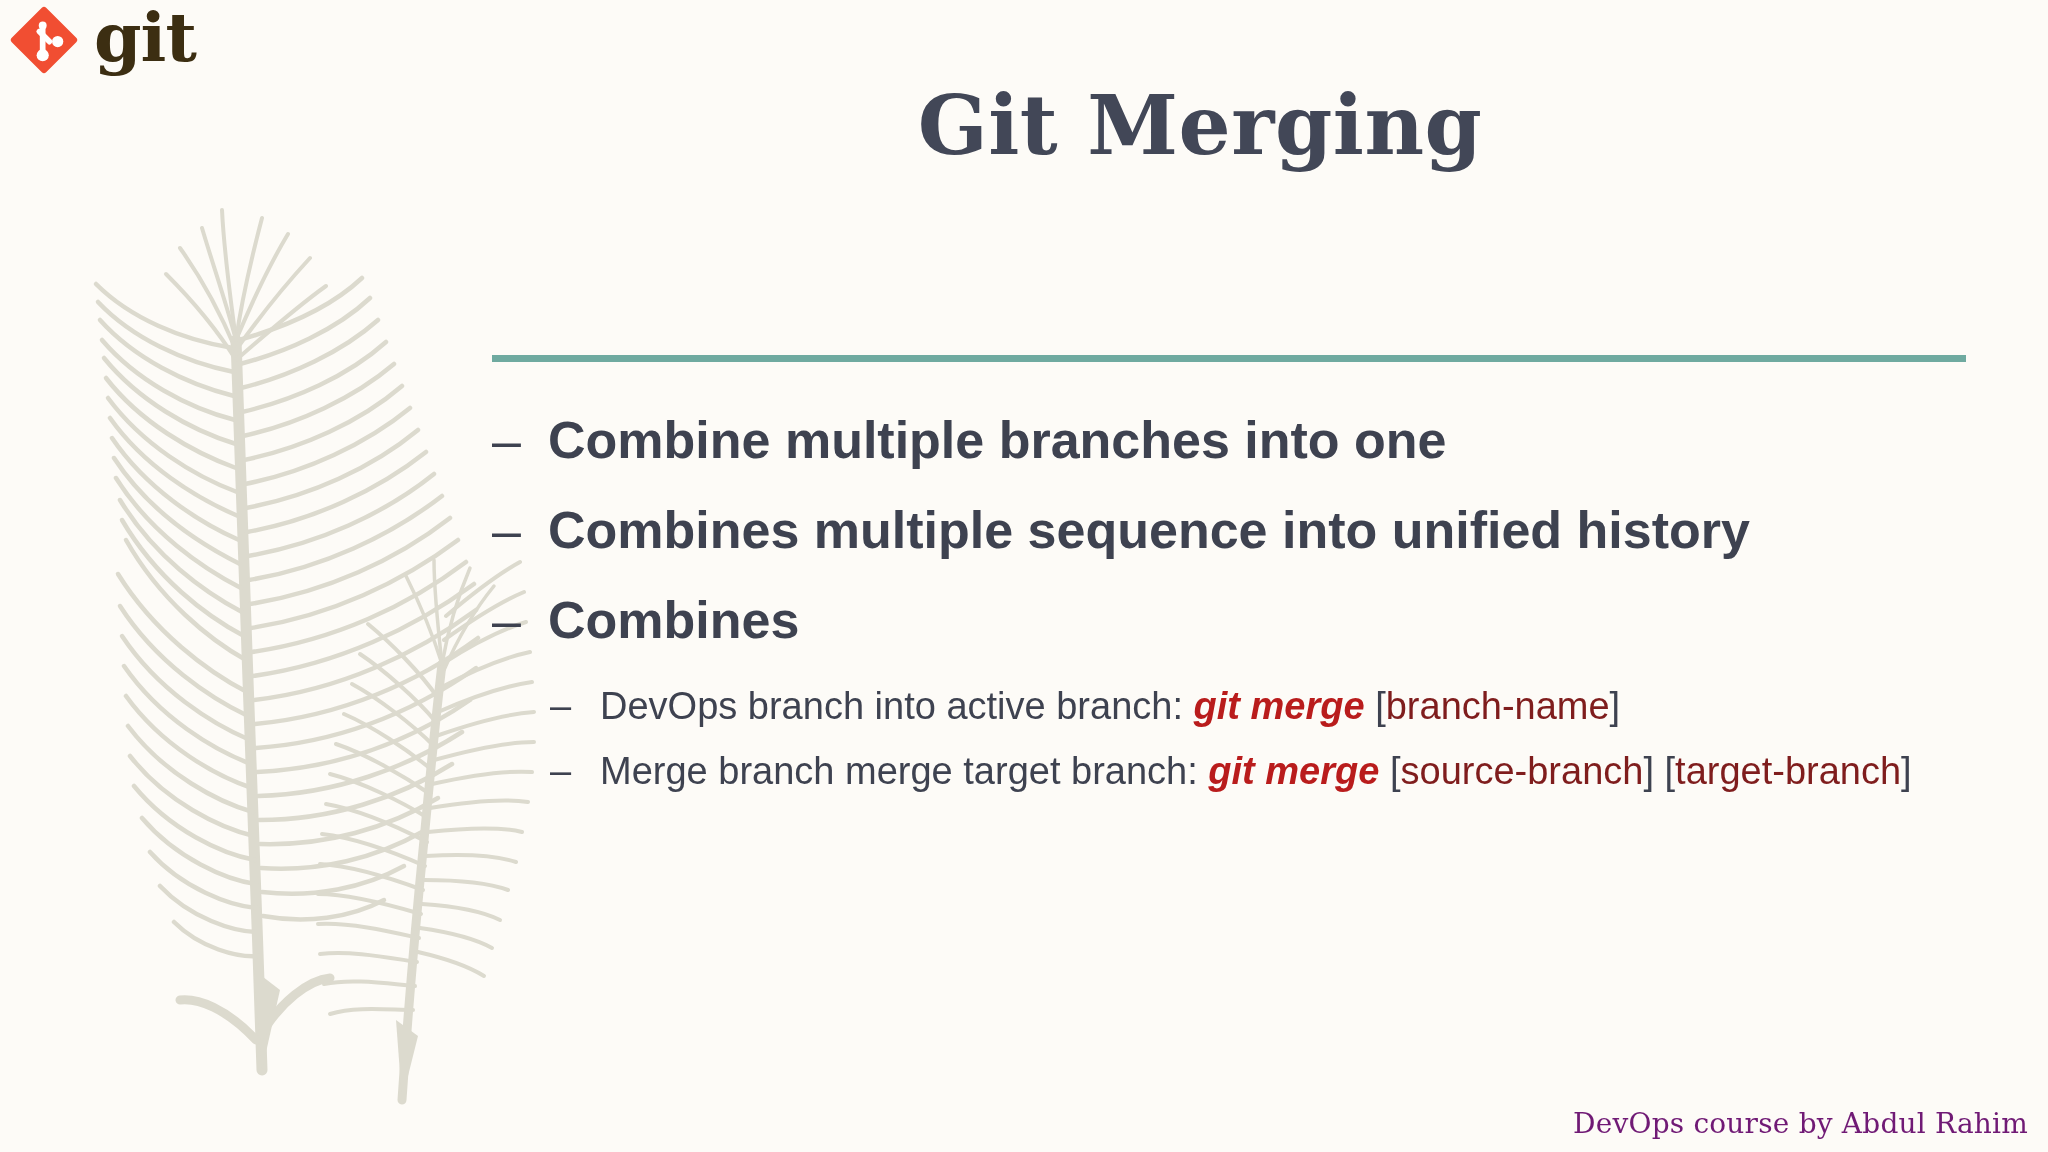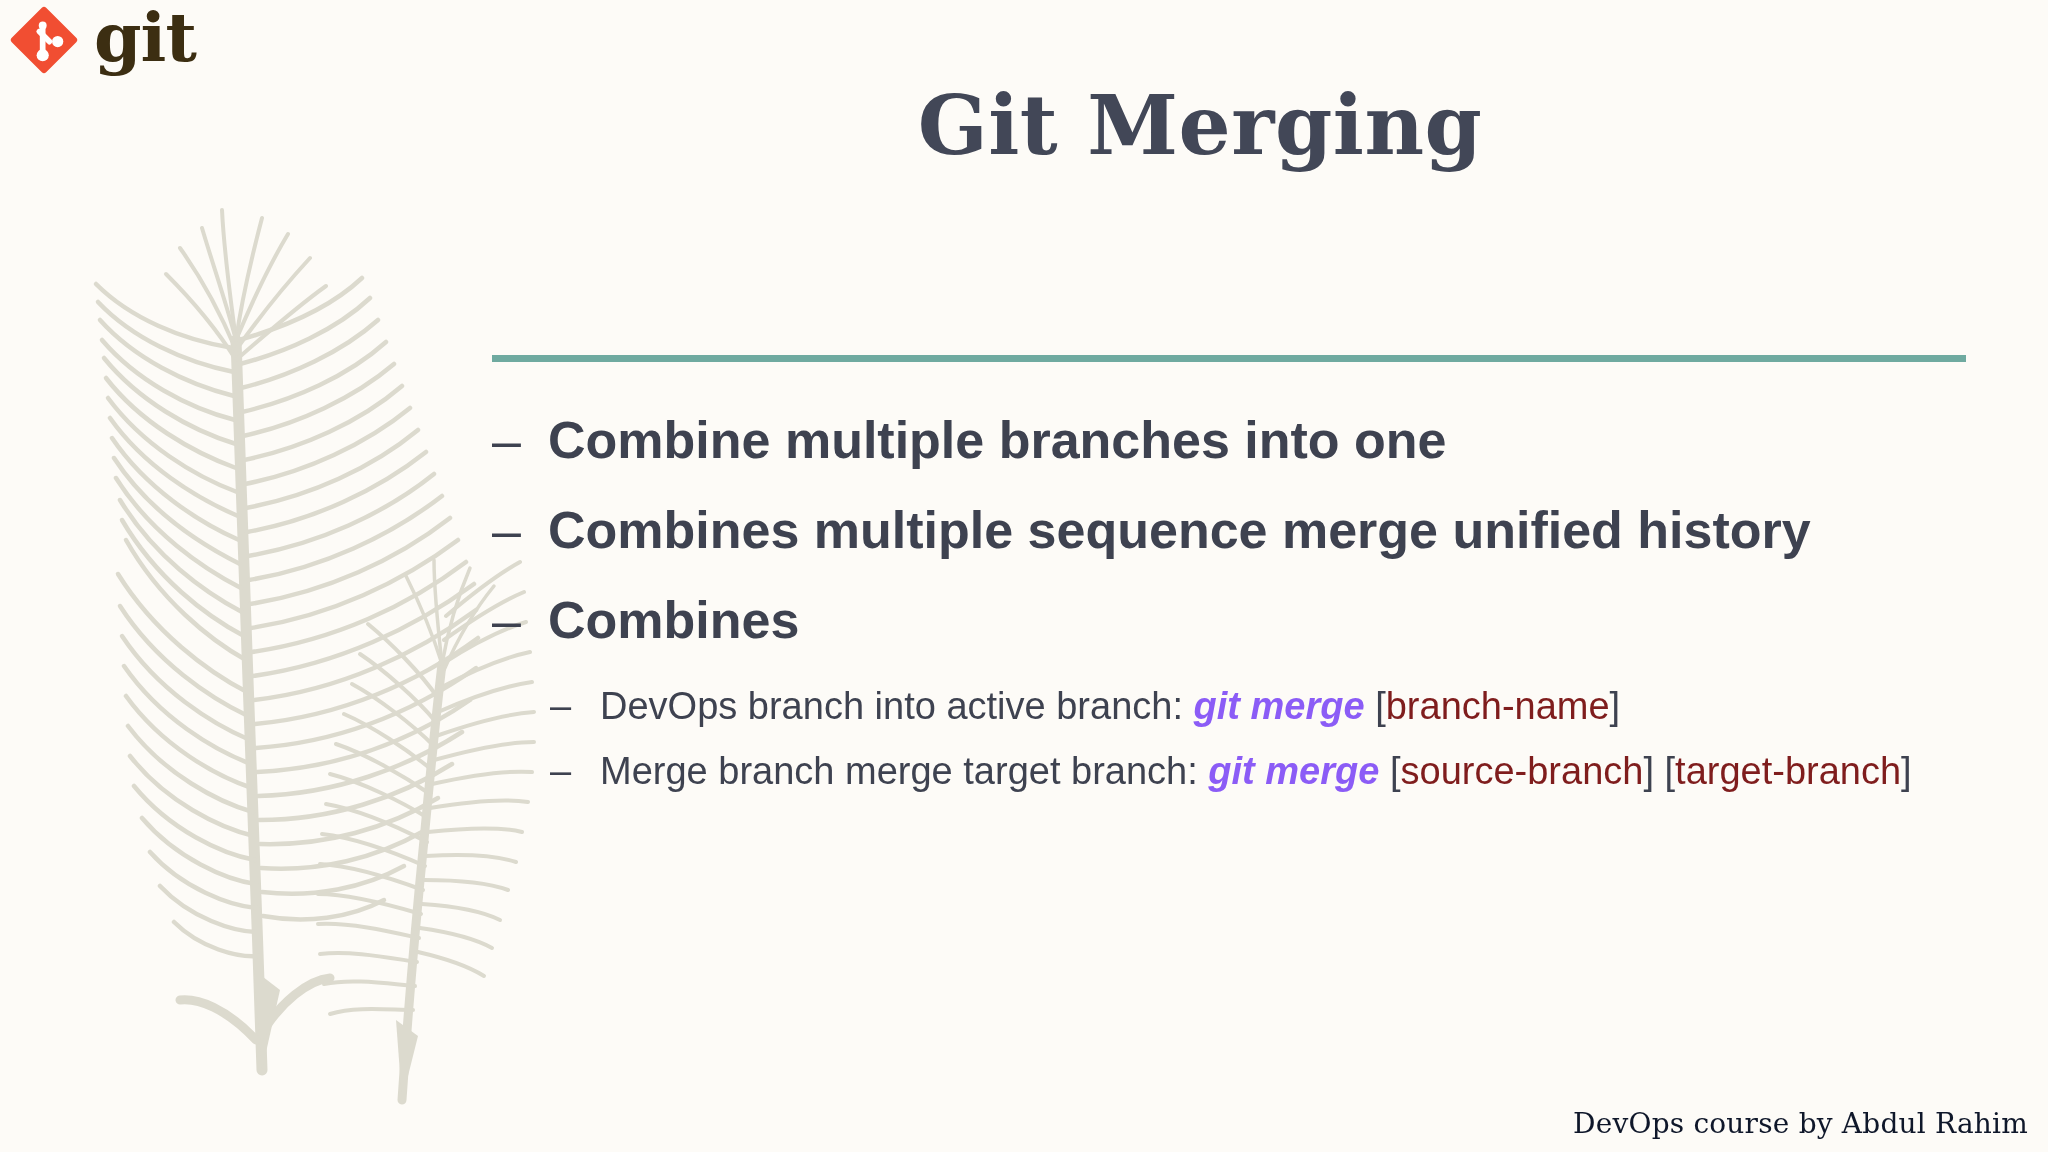--- a/index.html
+++ b/index.html
@@ -116,35 +116,35 @@
     font-weight: 400;
   }
   .lvl2 .dash {
     width: 50px;
     flex: 0 0 50px;
     font-size: 38px;
   }
   .lvl2 .txt { flex: 1 1 auto; }
 
   .cmd {
-    color: #8b5cf6;
+    color: #b91c1c;
     font-weight: 700;
     font-style: italic;
   }
   .arg { color: #7f1d1d; }
   .brk { color: #3e4250; }
 
   
   #footer {
     position: absolute;
     right: 20px;
     bottom: 12px;
     font-family: "DejaVu Serif", serif;
     font-size: 28px;
-    color: #0f172a;
+    color: #701a75;
     letter-spacing: 0.2px;
   }
 </style>
 </head>
 <body>
 
 <div id="slide">
 
   <svg id="feather" viewBox="0 0 520 1070" preserveAspectRatio="none" aria-hidden="true">
     <g stroke="#dcdace" fill="none" stroke-linecap="round">
@@ -292,21 +292,21 @@
 
   <div id="body">
 
     <div class="lvl1">
       <span class="dash">–</span>
       <span class="txt">Combine multiple branches into one</span>
     </div>
 
     <div class="lvl1">
       <span class="dash">–</span>
-      <span class="txt">Combines multiple sequence merge unified history</span>
+      <span class="txt">Combines multiple sequence into unified history</span>
     </div>
 
     <div class="lvl1">
       <span class="dash">–</span>
       <span class="txt">Combines</span>
     </div>
 
     <div class="lvl2">
       <span class="dash">–</span>
       <span class="txt"><span>DevOps branch into active branch: </span><span class="cmd">git merge</span><span class="brk"> [</span><span class="arg">branch-name</span><span class="brk">]</span></span>

